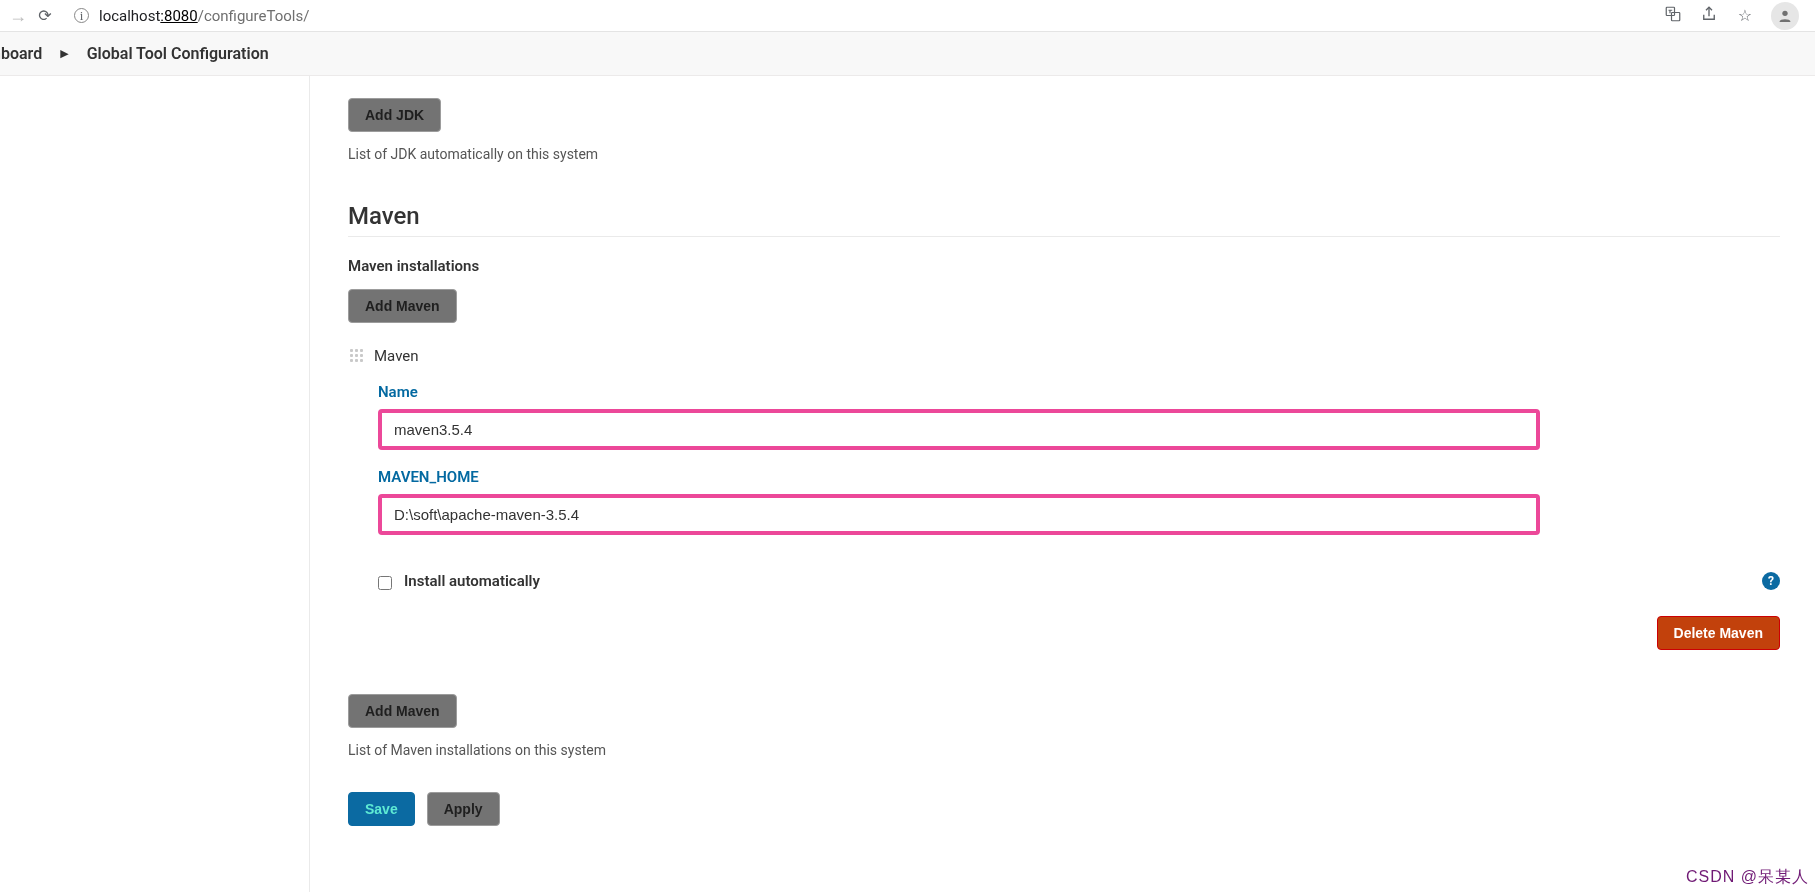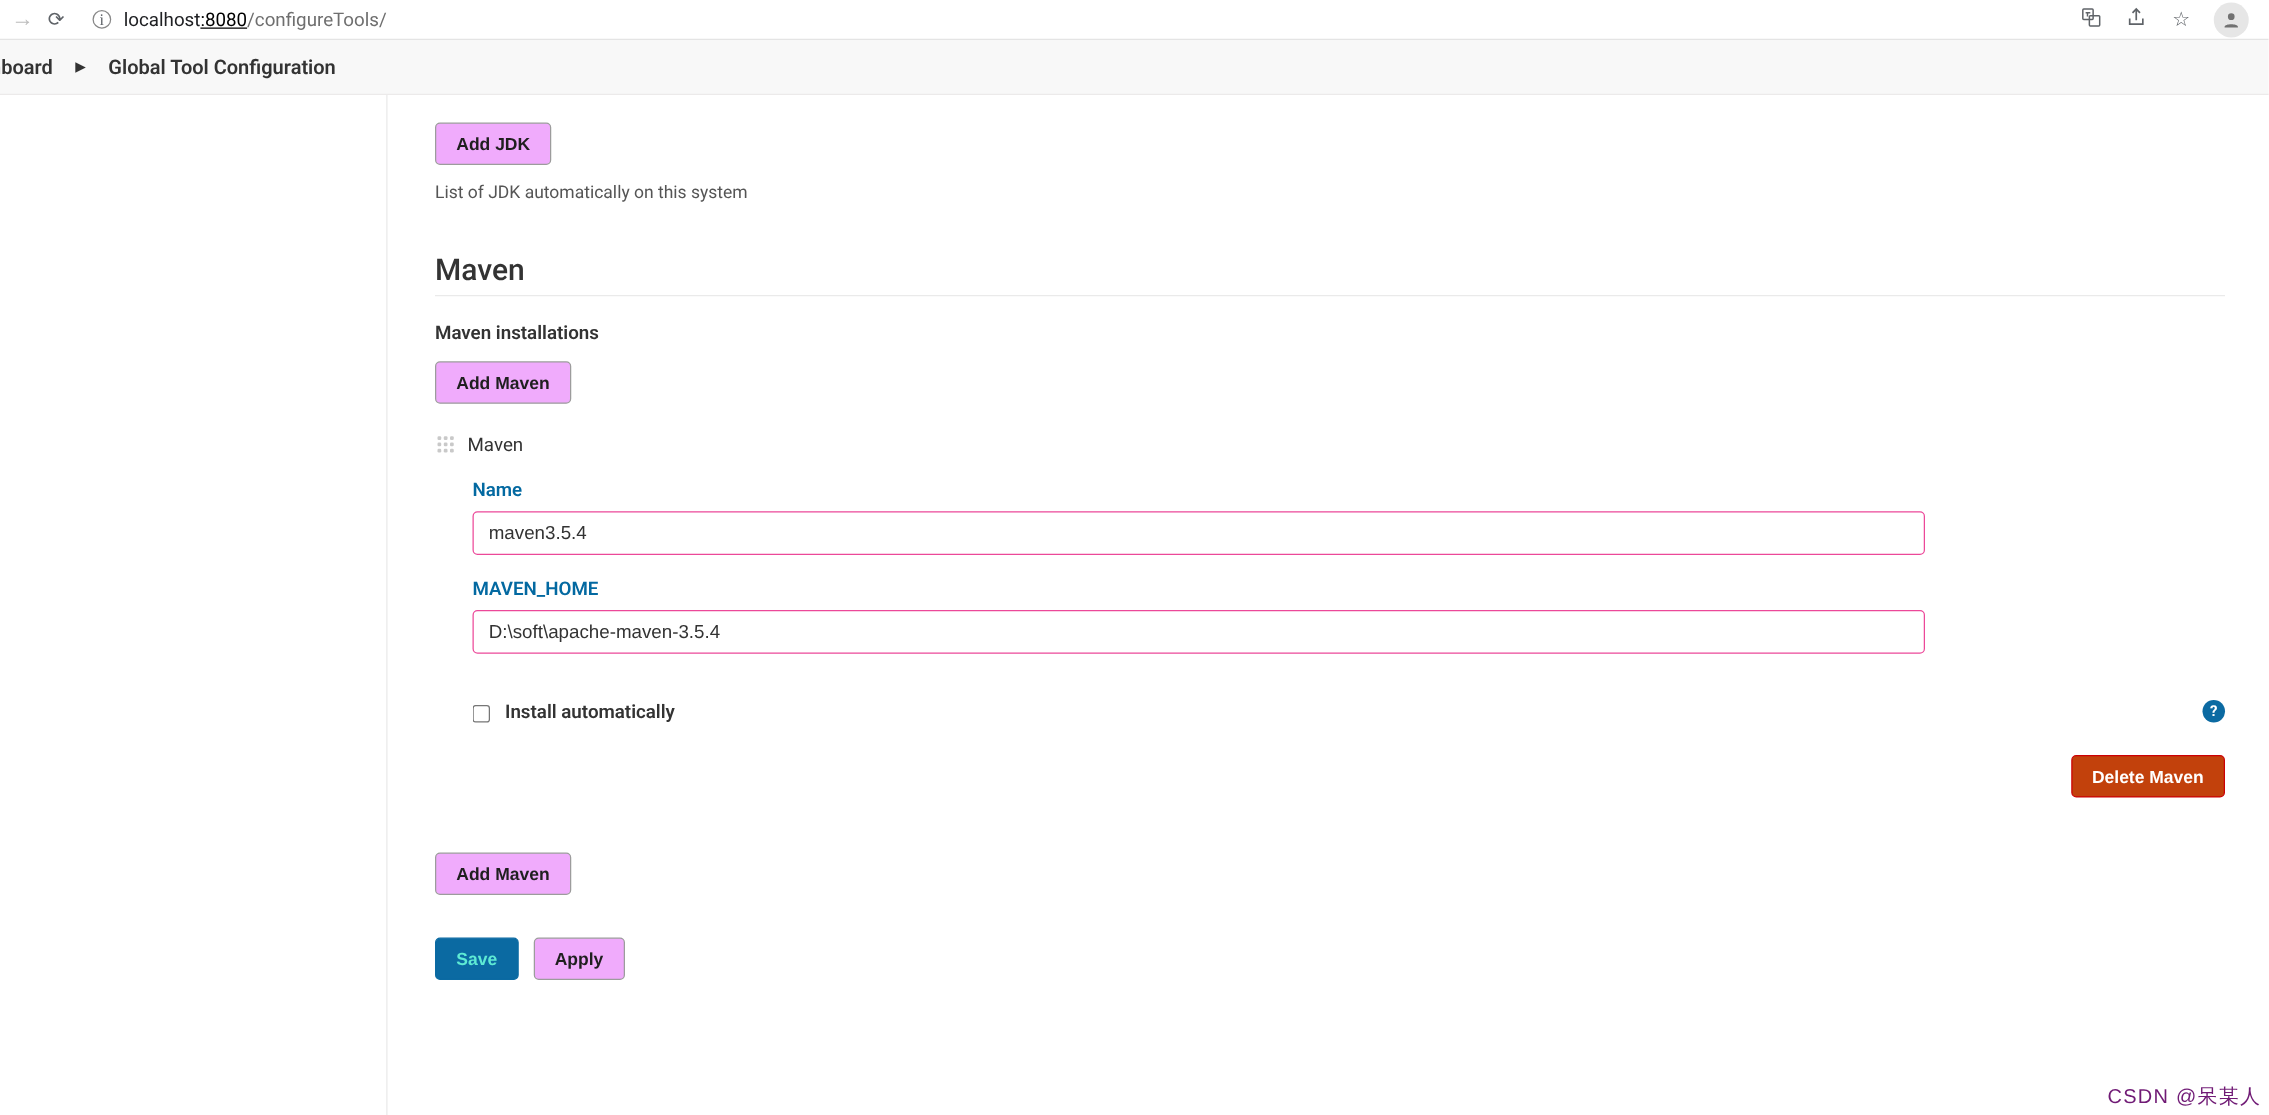--- a/index.html
+++ b/index.html
@@ -26,37 +26,37 @@
     
     .crumb-bar { height: 44px; background:#f8f8f8; border-bottom:1px solid #eceaea; display:flex; align-items:center; padding-left:0px; }
     .crumb { font-weight:600; color:#333; font-size:16px; padding:0 18px; }
     .crumb.first { padding-left:0; margin-left:-8px; }
     .crumb-sep { color:#333; font-size:11px; }
     
     .page { display:flex; height: calc(100% - 76px); }
     .side { width: 310px; border-right:1px solid #eaeaea; }
     .main { flex:1; padding: 22px 35px 30px 38px; position:relative; overflow:auto; }
     
-    .btn { display:inline-block; border:1px solid #9c9c9c; background:#f0abfc; color:#1f1f1f;
+    .btn { display:inline-block; border:1px solid #9c9c9c; background:#737373; color:#1f1f1f;
       font-weight:600; font-size:14px; padding:8px 16px; border-radius:4px; cursor:pointer; }
     .btn-primary { background:#0b6aa2; border-color:#0b6aa2; color:#5eead4; }
     .btn-danger { background:#c2410c; border-color:#cc0003; color:#fff; }
     
     .helper { color:#555; font-size:14px; margin-top:14px; }
     h2.section-title { font-size:24px; font-weight:500; color:#333; margin-top:40px; border-bottom:1px solid #eaeaea; padding-bottom:6px; }
     .subhead { font-weight:600; color:#333; font-size:15px; margin-top:20px; margin-bottom:14px; }
     
     .install { margin-left:2px; margin-top:24px; }
     .install-head { display:flex; align-items:center; gap:10px; }
     .drag { width:14px; height:14px; color:#c3c3c3; display:grid; grid-template-columns:repeat(3,3px); grid-template-rows:repeat(3,3px); gap:2px; }
     .drag span { background:#c9c9c9; width:3px; height:3px; border-radius:1px; }
     .install-title { color:#333; font-size:15px; }
     .fields { margin-left:28px; margin-top:10px; }
     .flabel { font-weight:600; font-size:15px; color:#0369a1; margin-top:18px; margin-bottom:8px; }
-    .finput { width: 1162px; max-width: 100%; border:1px solid #ec4899; border-radius:4px; padding:8px 12px; font-size:15px; color:#333; }
+    .finput { width: 1162px; max-width: 100%; border:4px solid #ec4899; border-radius:4px; padding:8px 12px; font-size:15px; color:#333; }
     .checkrow { display:flex; align-items:flex-end; gap:12px; margin-top:37px; position:relative; }
     .chk { width:14px; height:14px; }
     .ck-label { font-weight:600; font-size:15px; }
     .help-q { position:absolute; right:0; top:0; width:18px; height:18px; border-radius:50%; background:#0b6aa2; color:#fff; font-size:12px; font-weight:700; display:flex; align-items:center; justify-content:center; cursor:pointer; }
     .delete-row { display:flex; justify-content:flex-end; margin-top:26px; }
     .second-add { margin-top:44px; }
     .action-row { margin-top:34px; display:flex; gap:12px; }
     .watermark { position:absolute; right:6px; bottom:4px; color:#701a75; font-size:16px; letter-spacing:1px; pointer-events:none; font-family: "Microsoft YaHei", sans-serif;}
   </style>
 </head>
@@ -143,20 +143,21 @@
         </div>
         <div class="delete-row">
           <button class="btn btn-danger">Delete Maven</button>
         </div>
       </div>
     </div>
 
     <div class="second-add">
       <button class="btn">Add Maven</button>
     </div>
+    <div class="helper">List of Maven installations on this system</div>
 
     <div class="action-row">
       <button class="btn btn-primary">Save</button>
       <button class="btn">Apply</button>
     </div>
 
     <div class="watermark">CSDN @呆某人</div>
   </div>
 </div>
 

